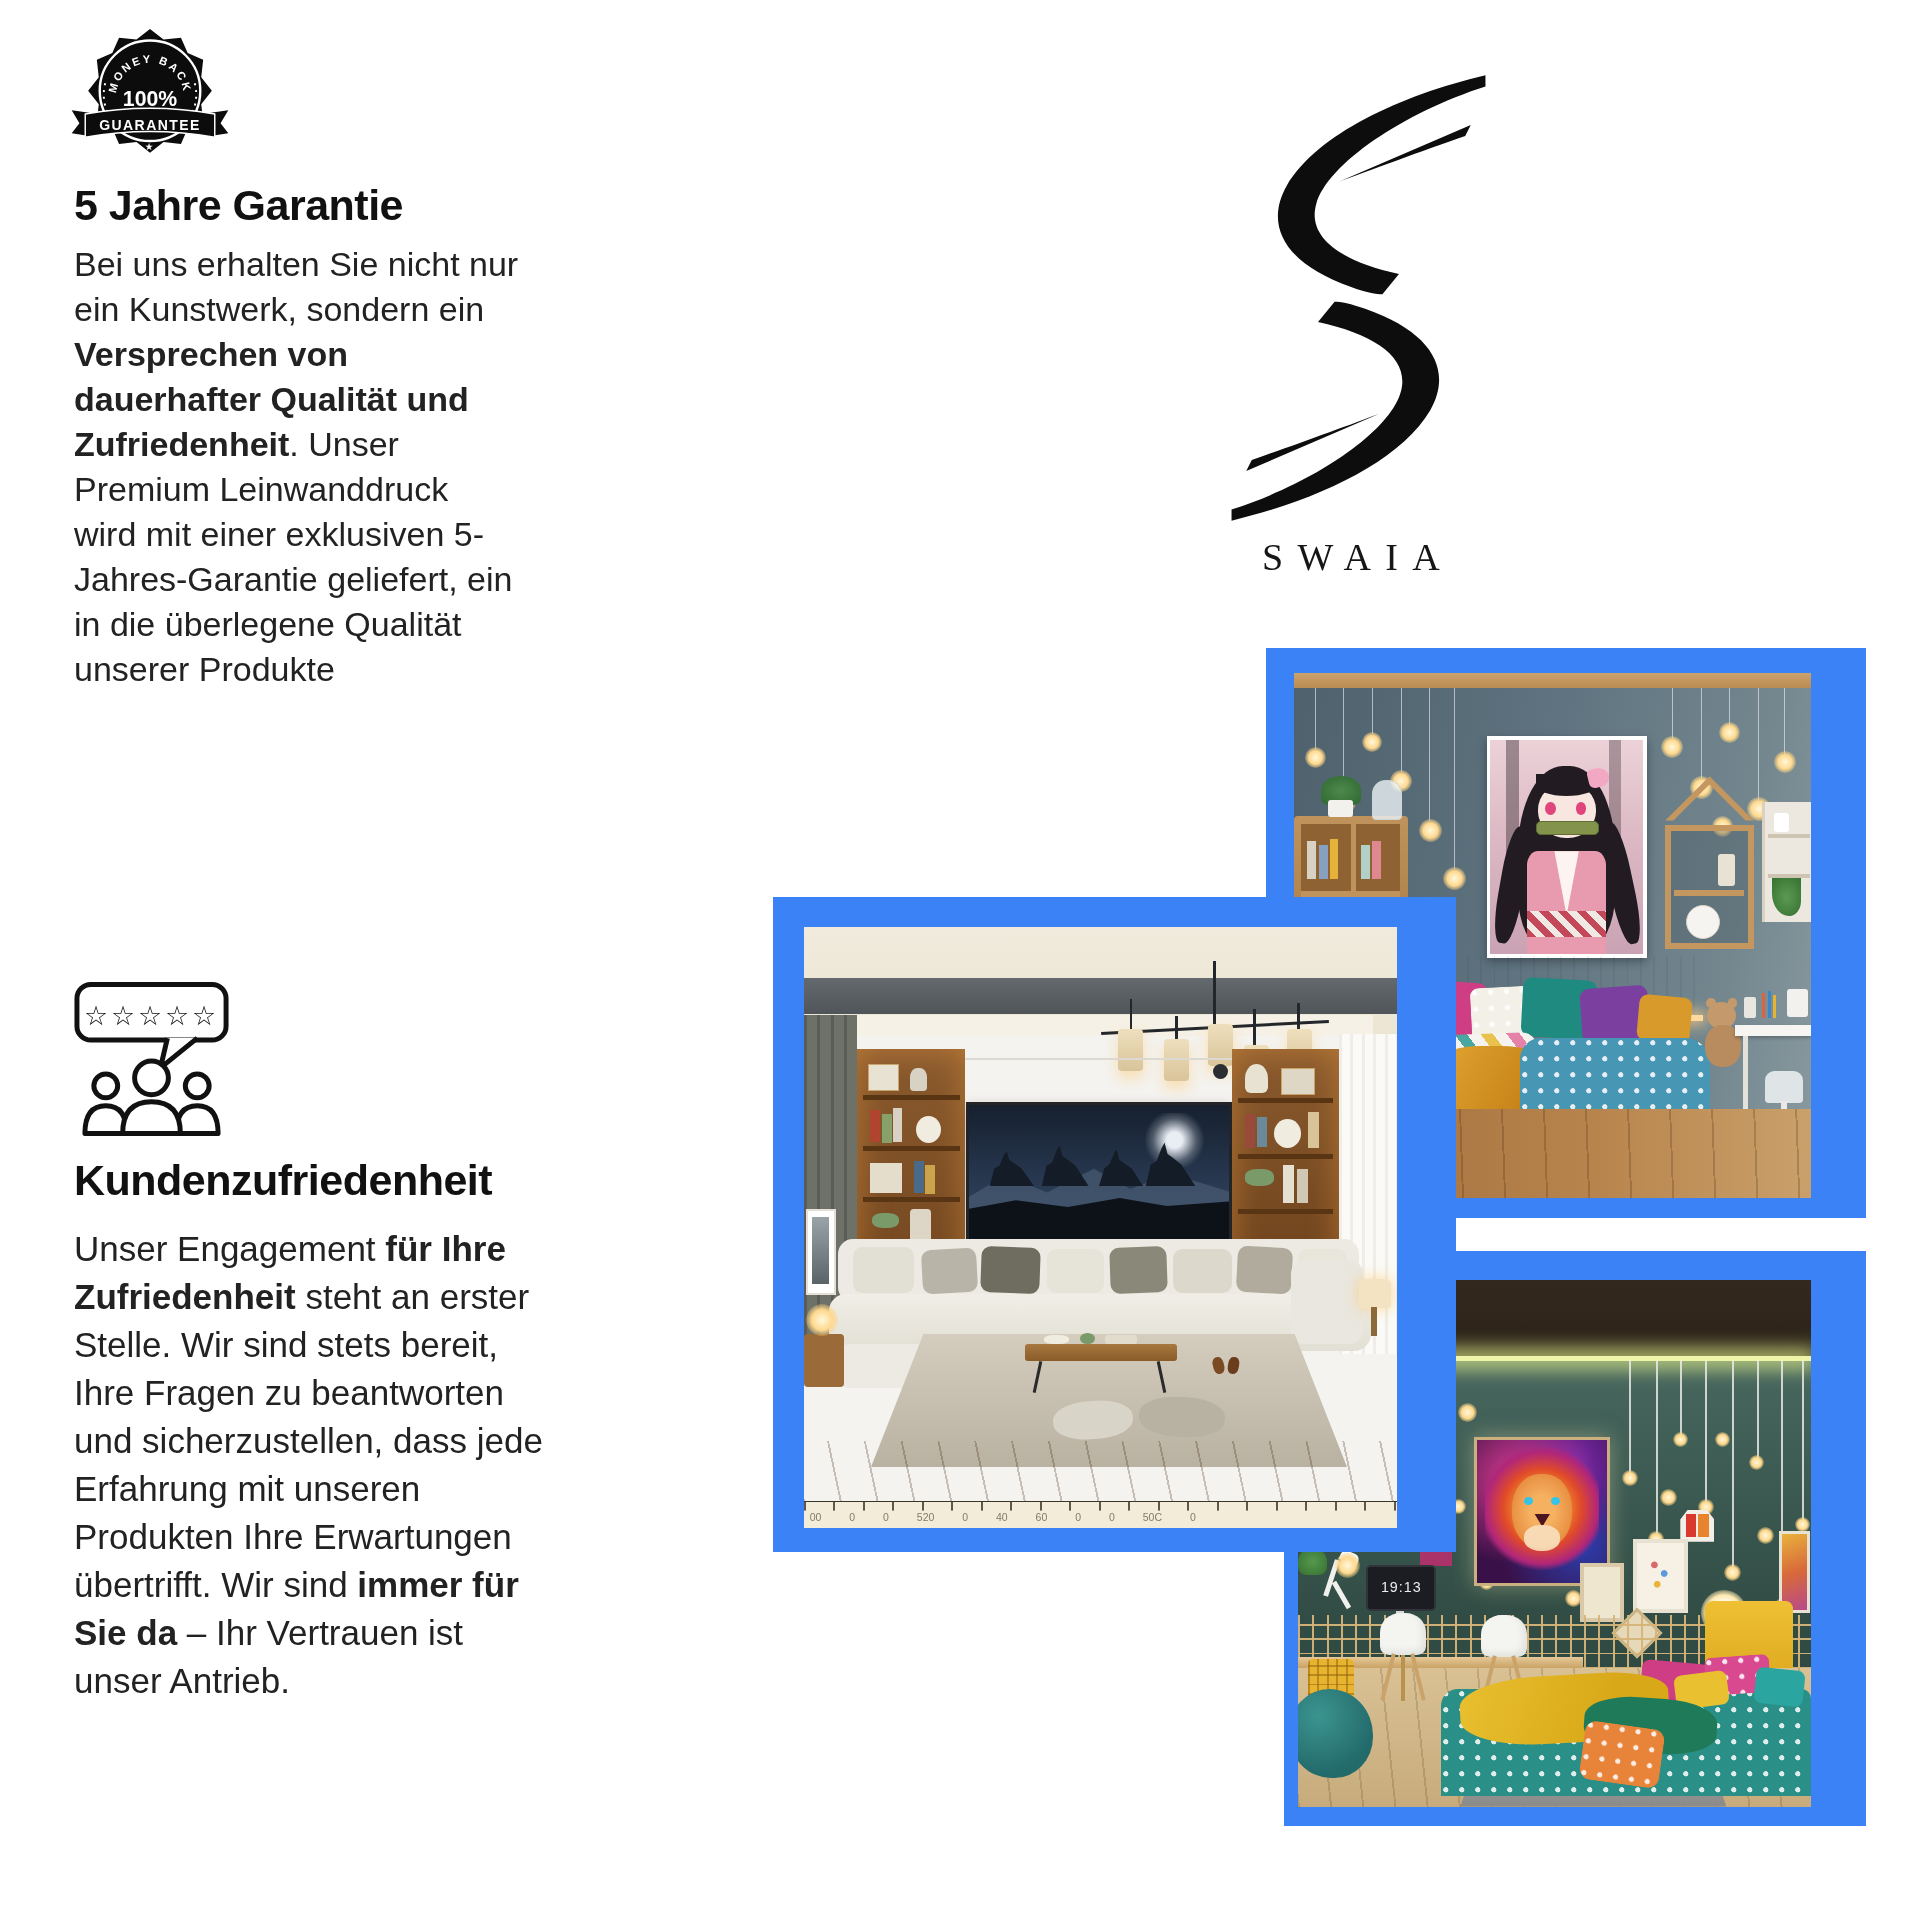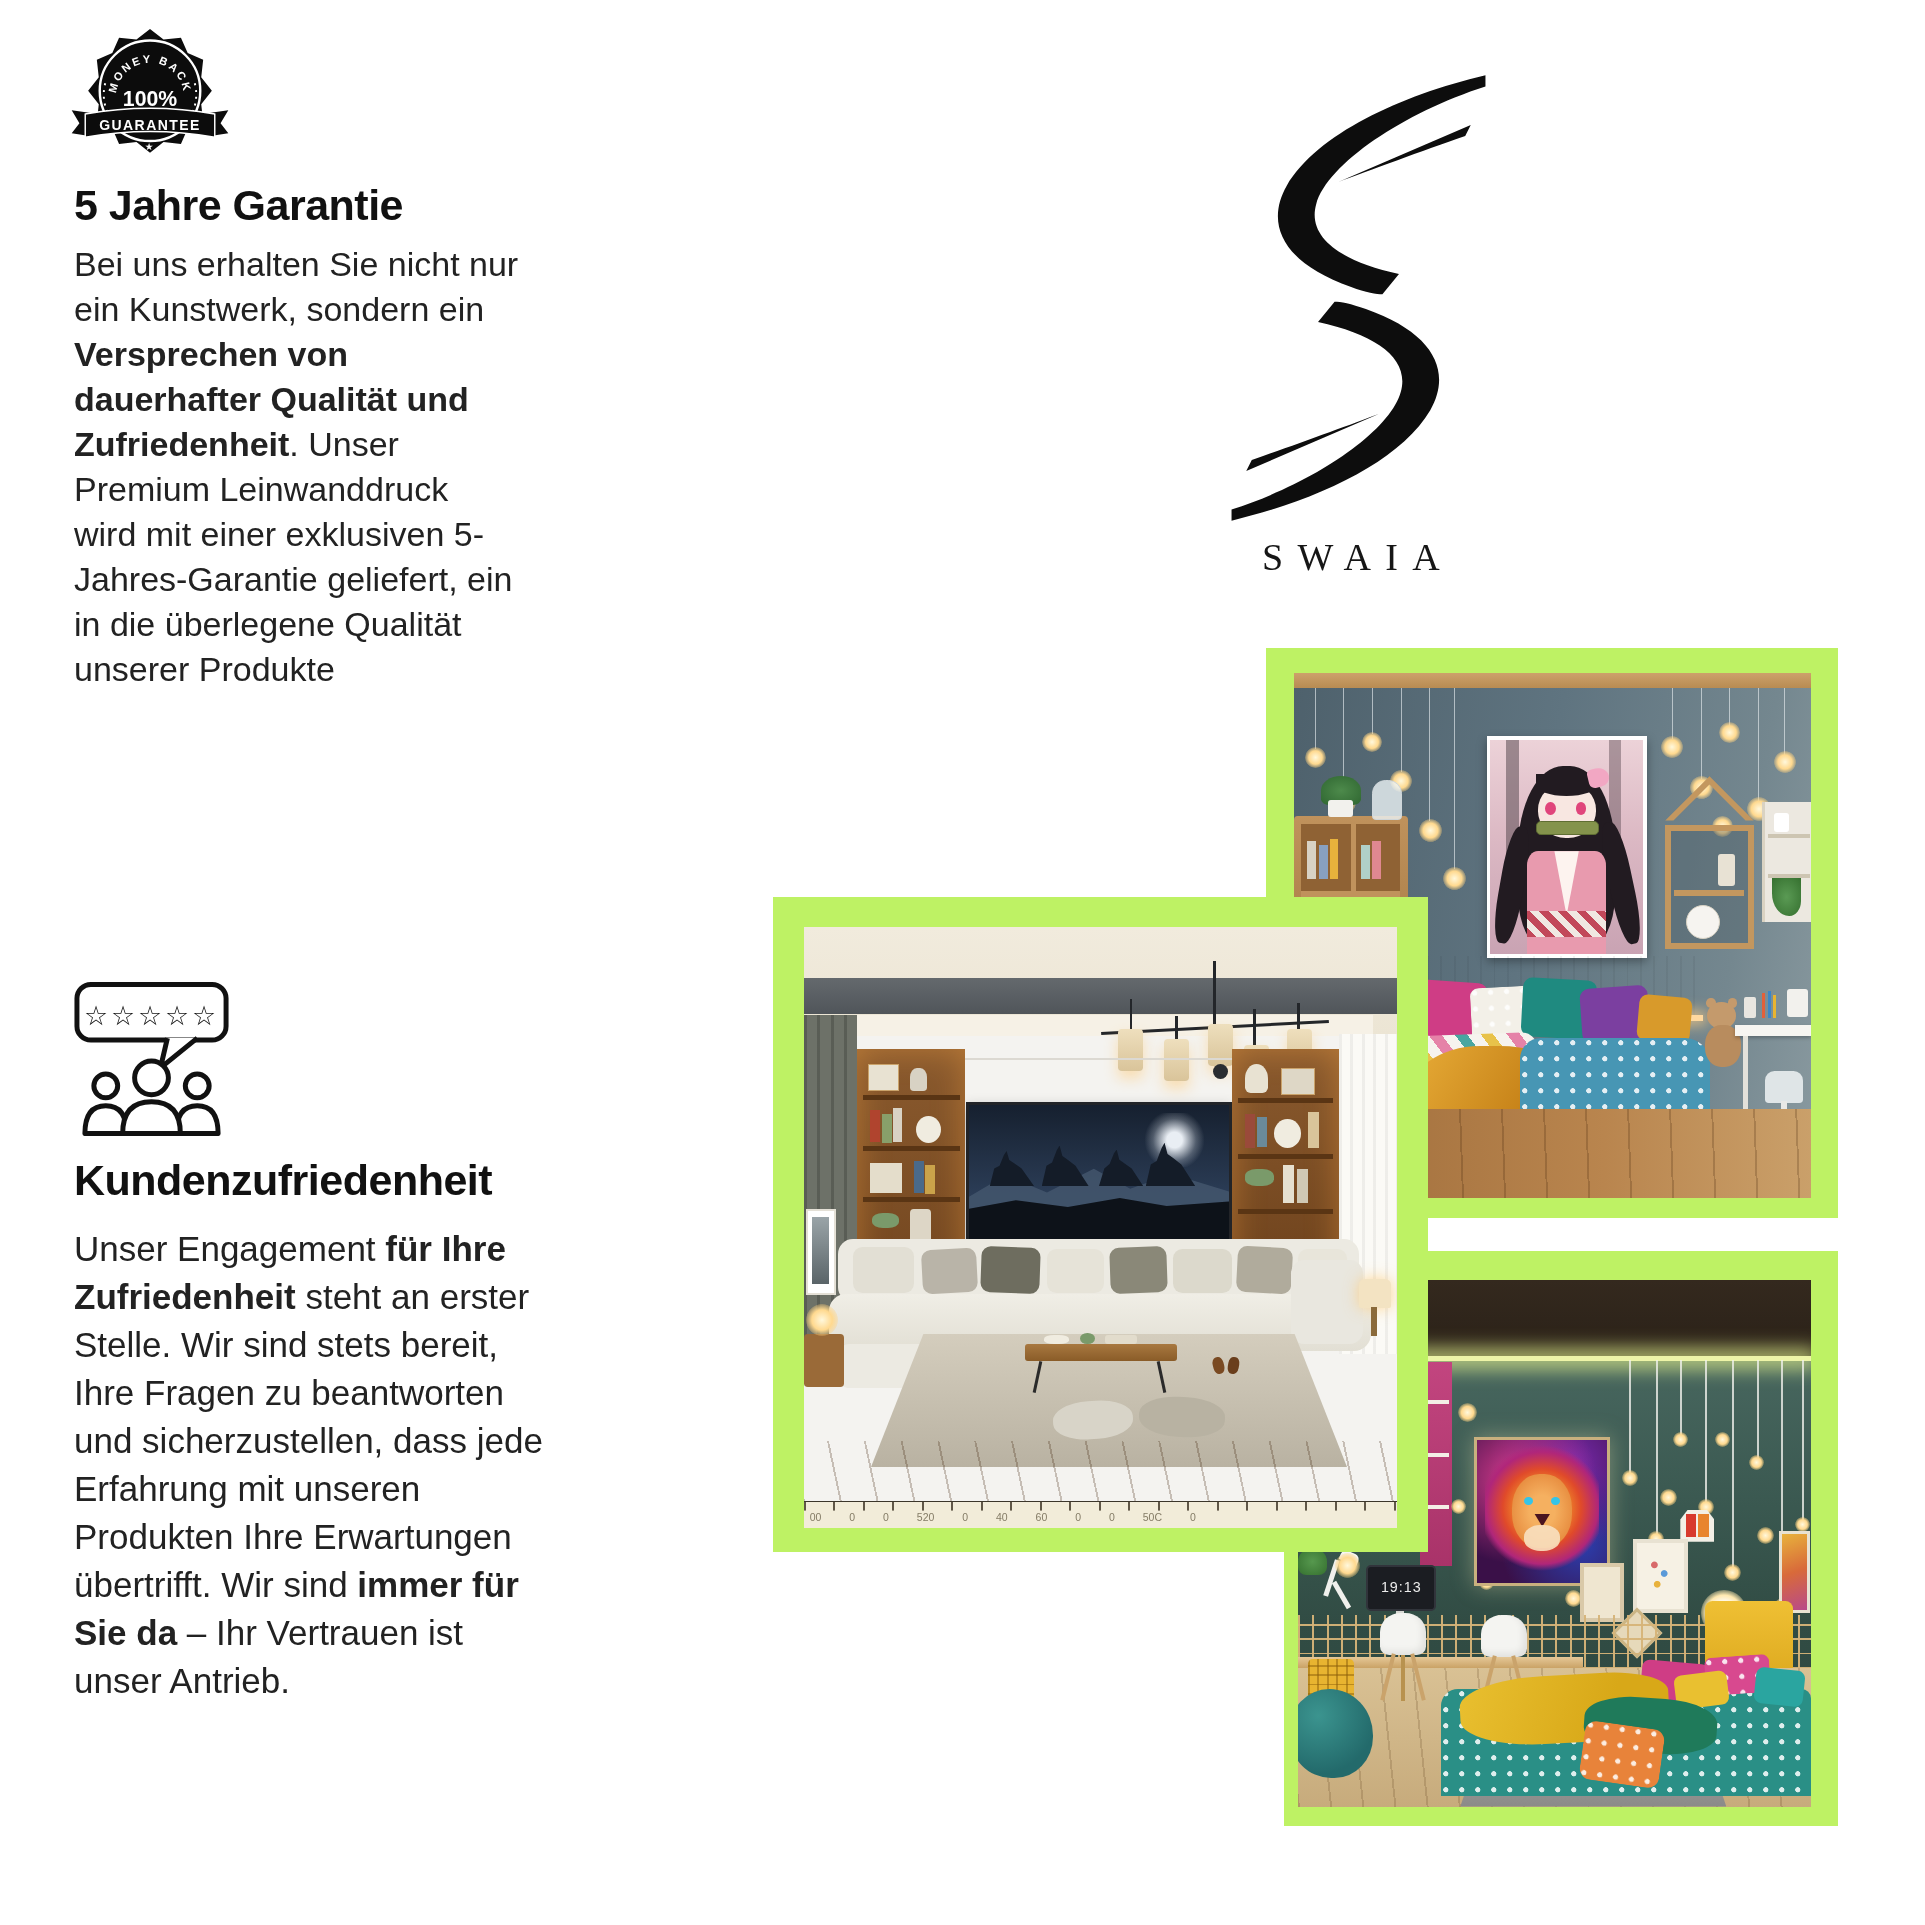--- a/index.html
+++ b/index.html
@@ -3,21 +3,21 @@
 <meta charset="utf-8">
 <style>
   html,body{margin:0;padding:0;background:#fff;}
   #page{position:relative;width:1926px;height:1926px;background:#fff;overflow:hidden;
         font-family:"Liberation Sans",sans-serif;color:#1e1e1e;}
   .abs{position:absolute;}
   .line{display:block;}
   .b{font-weight:700;}
   h1.sec{position:absolute;margin:0;font-size:43px;font-weight:700;letter-spacing:-0.5px;color:#111;}
   .para{position:absolute;font-size:34px;line-height:45px;color:#222;}
-  .panel{position:absolute;background:#bef264;}
+  .panel{position:absolute;background:#3b82f6;padding-left:28px;}
   .photo{position:absolute;overflow:hidden;background:#888;}
   .bulb{position:absolute;border-radius:50%;
         background:radial-gradient(circle,#fff8dc 0%,#ffd98f 45%,rgba(255,205,115,.28) 70%,rgba(255,205,115,0) 72%);}
   .cord{position:absolute;width:1.9px;background:rgba(228,233,236,.65);}
   .dot-tex{background-image:radial-gradient(circle at 4.8px 4.8px,rgba(255,255,255,.85) 2.3px,transparent 2.9px);background-size:16px 16px;}
   .wood-planks{background-image:repeating-linear-gradient(90deg,rgba(70,40,10,.18) 0 1.9px,transparent 1.9px 49px);}
   .brand-word{position:absolute;font-family:"Liberation Serif",serif;font-size:38px;letter-spacing:14.3px;color:#161616;text-align:center;}
   .mono{font-family:Liberation Sans, sans-serif;}
   .ruler{position:absolute;background:#f2ecd9;border-top:1.9px solid #3c362a;
          background-image:repeating-linear-gradient(90deg,rgba(60,50,35,.8) 0 1.9px,transparent 1.9px 29.5px);

